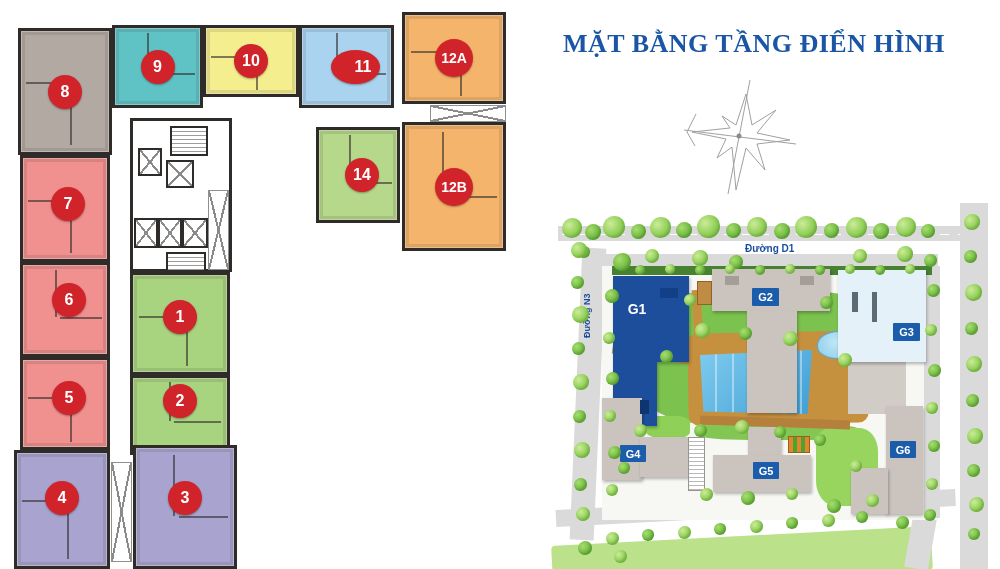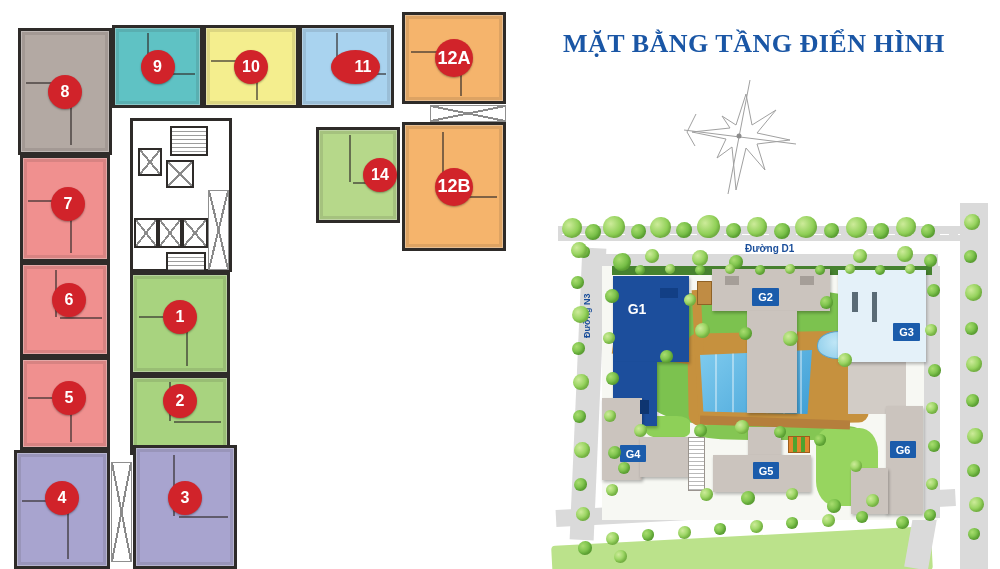--- a/index.html
+++ b/index.html
@@ -21,29 +21,29 @@
   .u.alt::after{left:38%;top:6%;height:52%;}
   .u1{left:130px;top:272px;width:100px;height:103px;}
   .u2{left:130px;top:375px;width:100px;height:80px;}
   .u3{left:133px;top:445px;width:104px;height:124px;}
   .u4{left:14px;top:450px;width:96px;height:119px;}
   .u5{left:20px;top:357px;width:90px;height:93px;}
   .u6{left:20px;top:262px;width:90px;height:95px;}
   .u7{left:20px;top:155px;width:90px;height:107px;}
   .u8{left:18px;top:28px;width:94px;height:127px;}
   .u9{left:112px;top:25px;width:91px;height:83px;}
-  .u10{left:203px;top:25px;width:96px;height:83px;}
+  .u10{left:203px;top:25px;width:96px;height:72px;}
   .u11{left:299px;top:25px;width:95px;height:83px;}
   .u12a{left:402px;top:12px;width:104px;height:92px;}
   .u12b{left:402px;top:122px;width:104px;height:129px;}
   .u14{left:316px;top:127px;width:84px;height:96px;}
   .u15{left:230px;top:127px;width:86px;height:96px;}
   .ubadge{width:34px;height:34px;border-radius:50%;display:flex;align-items:center;justify-content:center;
           font-weight:700;font-size:16px;z-index:5;box-shadow:0 1px 2px rgba(0,0,0,.35);}
-  .ubadge.lg{width:38px;height:38px;font-size:18px;}
+  .ubadge.lg{width:38px;height:38px;font-size:14px;}
   .u1 .ubadge{margin-top:-14px;}
   .u2 .ubadge{margin-top:-28px;}
   .u3 .ubadge{margin-top:-18px;}
   .u4 .ubadge{margin-top:-24px;}
   .u5 .ubadge{margin-top:-12px;margin-left:8px;}
   .u6 .ubadge{margin-top:-20px;margin-left:8px;}
   .u7 .ubadge{margin-top:-10px;margin-left:6px;}
   .u11 .ubadge{margin-left:18px;}
   .u14 .ubadge{margin-left:8px;}
   .u15 .ubadge{margin-left:6px;}
@@ -98,21 +98,21 @@
       </div>
     <div class="u u11 alt" style="background-color: rgb(169, 211, 239);">
         <span class="ubadge" style="background: rgb(209, 35, 42); color: rgb(255, 255, 255); padding-left: 15px;">11</span>
       </div>
     <div class="u u12a" style="background-color: rgb(245, 180, 108);">
         <span class="ubadge lg" style="background: rgb(209, 35, 42); color: rgb(255, 255, 255);">12A</span>
       </div>
     <div class="u u12b alt" style="background-color: rgb(245, 180, 108);">
         <span class="ubadge lg" style="background: rgb(209, 35, 42); color: rgb(255, 255, 255);">12B</span>
       </div>
-    <div class="u u14 alt" style="background-color: rgb(182, 216, 138); justify-content: flex-end;">
+    <div class="u u14 alt" style="background-color: rgb(182, 216, 138);">
         <span class="ubadge" style="background: rgb(209, 35, 42); color: rgb(255, 255, 255);">14</span>
       </div>
     <div class="u u7" style="background-color: rgb(240, 144, 143);">
         <span class="ubadge" style="background: rgb(209, 35, 42); color: rgb(255, 255, 255);">7</span>
       </div>
     <div class="u u6 alt" style="background-color: rgb(240, 144, 143);">
         <span class="ubadge" style="background: rgb(209, 35, 42); color: rgb(255, 255, 255);">6</span>
       </div>
     <div class="u u5" style="background-color: rgb(240, 144, 143);">
         <span class="ubadge" style="background: rgb(209, 35, 42); color: rgb(255, 255, 255);">5</span>

